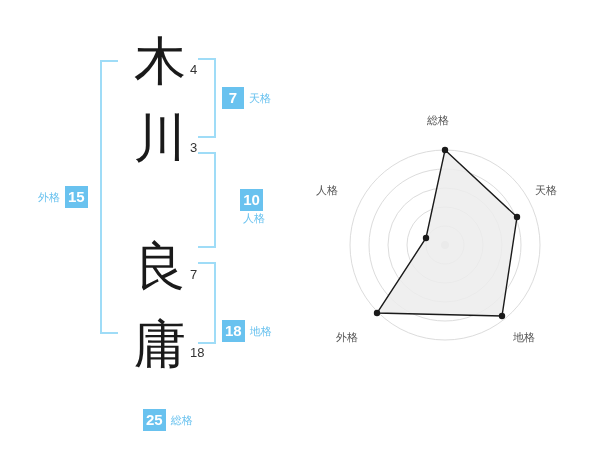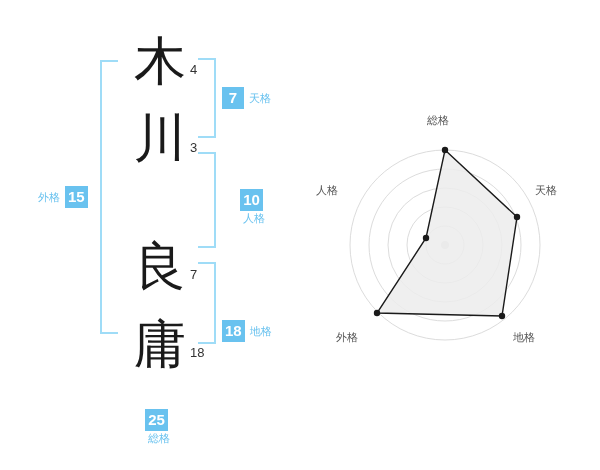--- a/index.html
+++ b/index.html
@@ -81,21 +81,21 @@
   }
   .badge.reverse .lbl {
     margin-left: 0;
     margin-right: 5px;
   }
 
   .badge-tenkaku { left: 222px; top: 87px; }
   .badge-jinkaku { left: 238px; top: 189px; flex-direction: column; }
   .badge-chikaku { left: 222px; top: 288px; margin-top: 32px; }
   .badge-gaikaku { left: 38px;  top: 186px; }
-  .badge-soukaku { left: 143px; top: 409px; flex-direction: column; }
+  .badge-soukaku { left: 143px; top: 409px; }
 
   
   .bracket {
     position: absolute;
     border: 2px solid #9fdcf7;
     border-left: none;
   }
   .bracket.left-side {
     border: 2px solid #9fdcf7;
     border-right: none;

